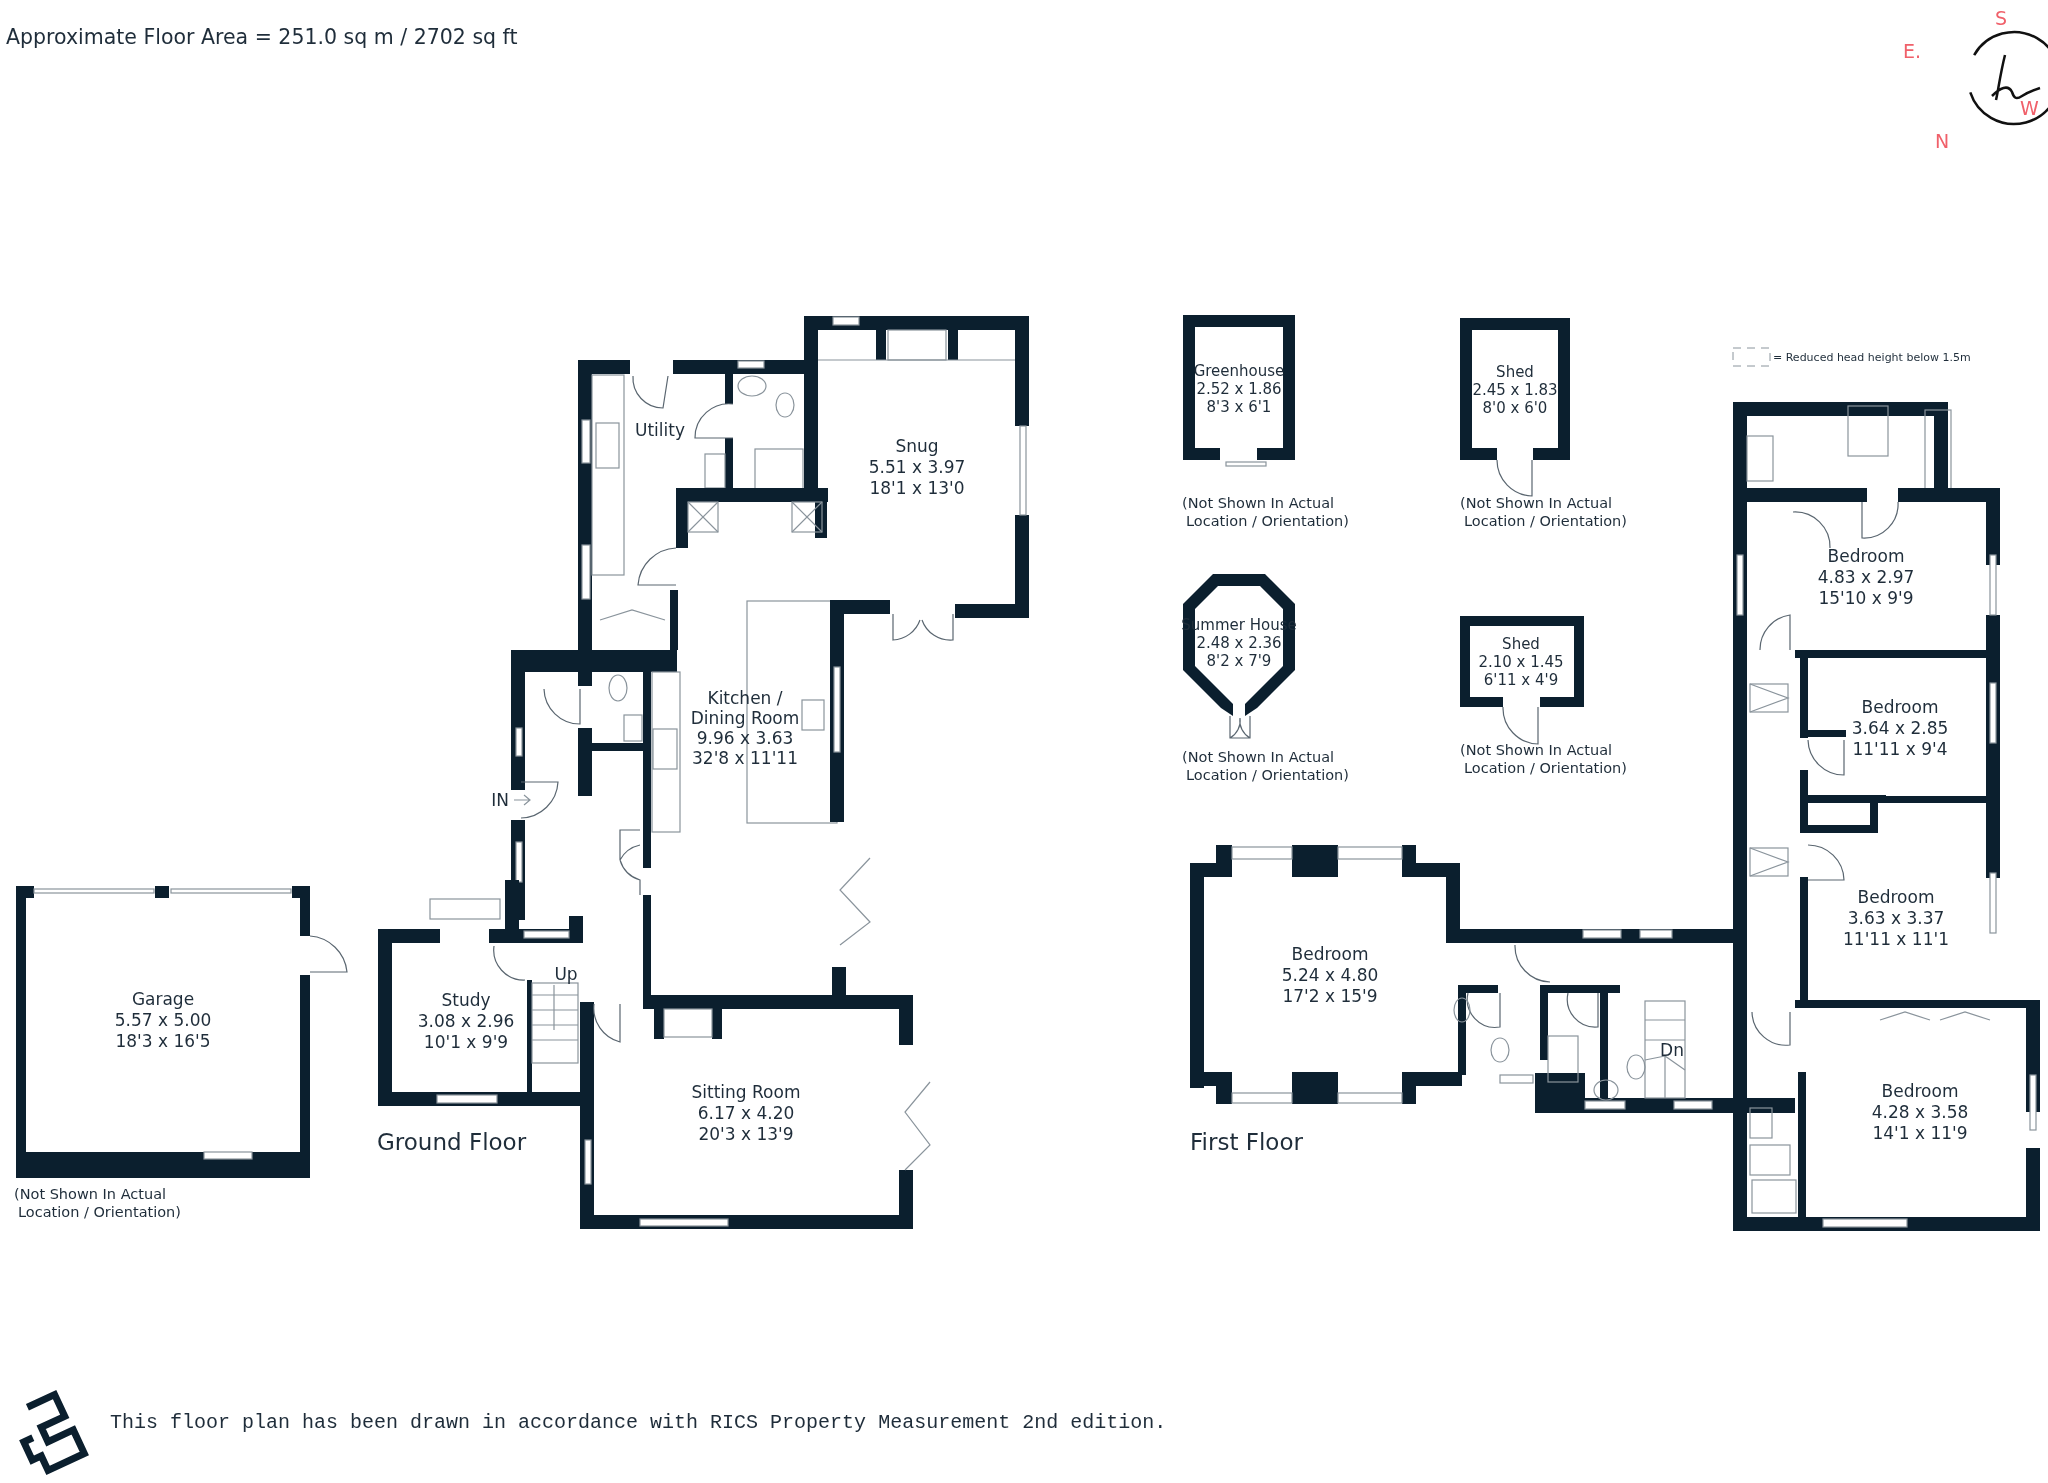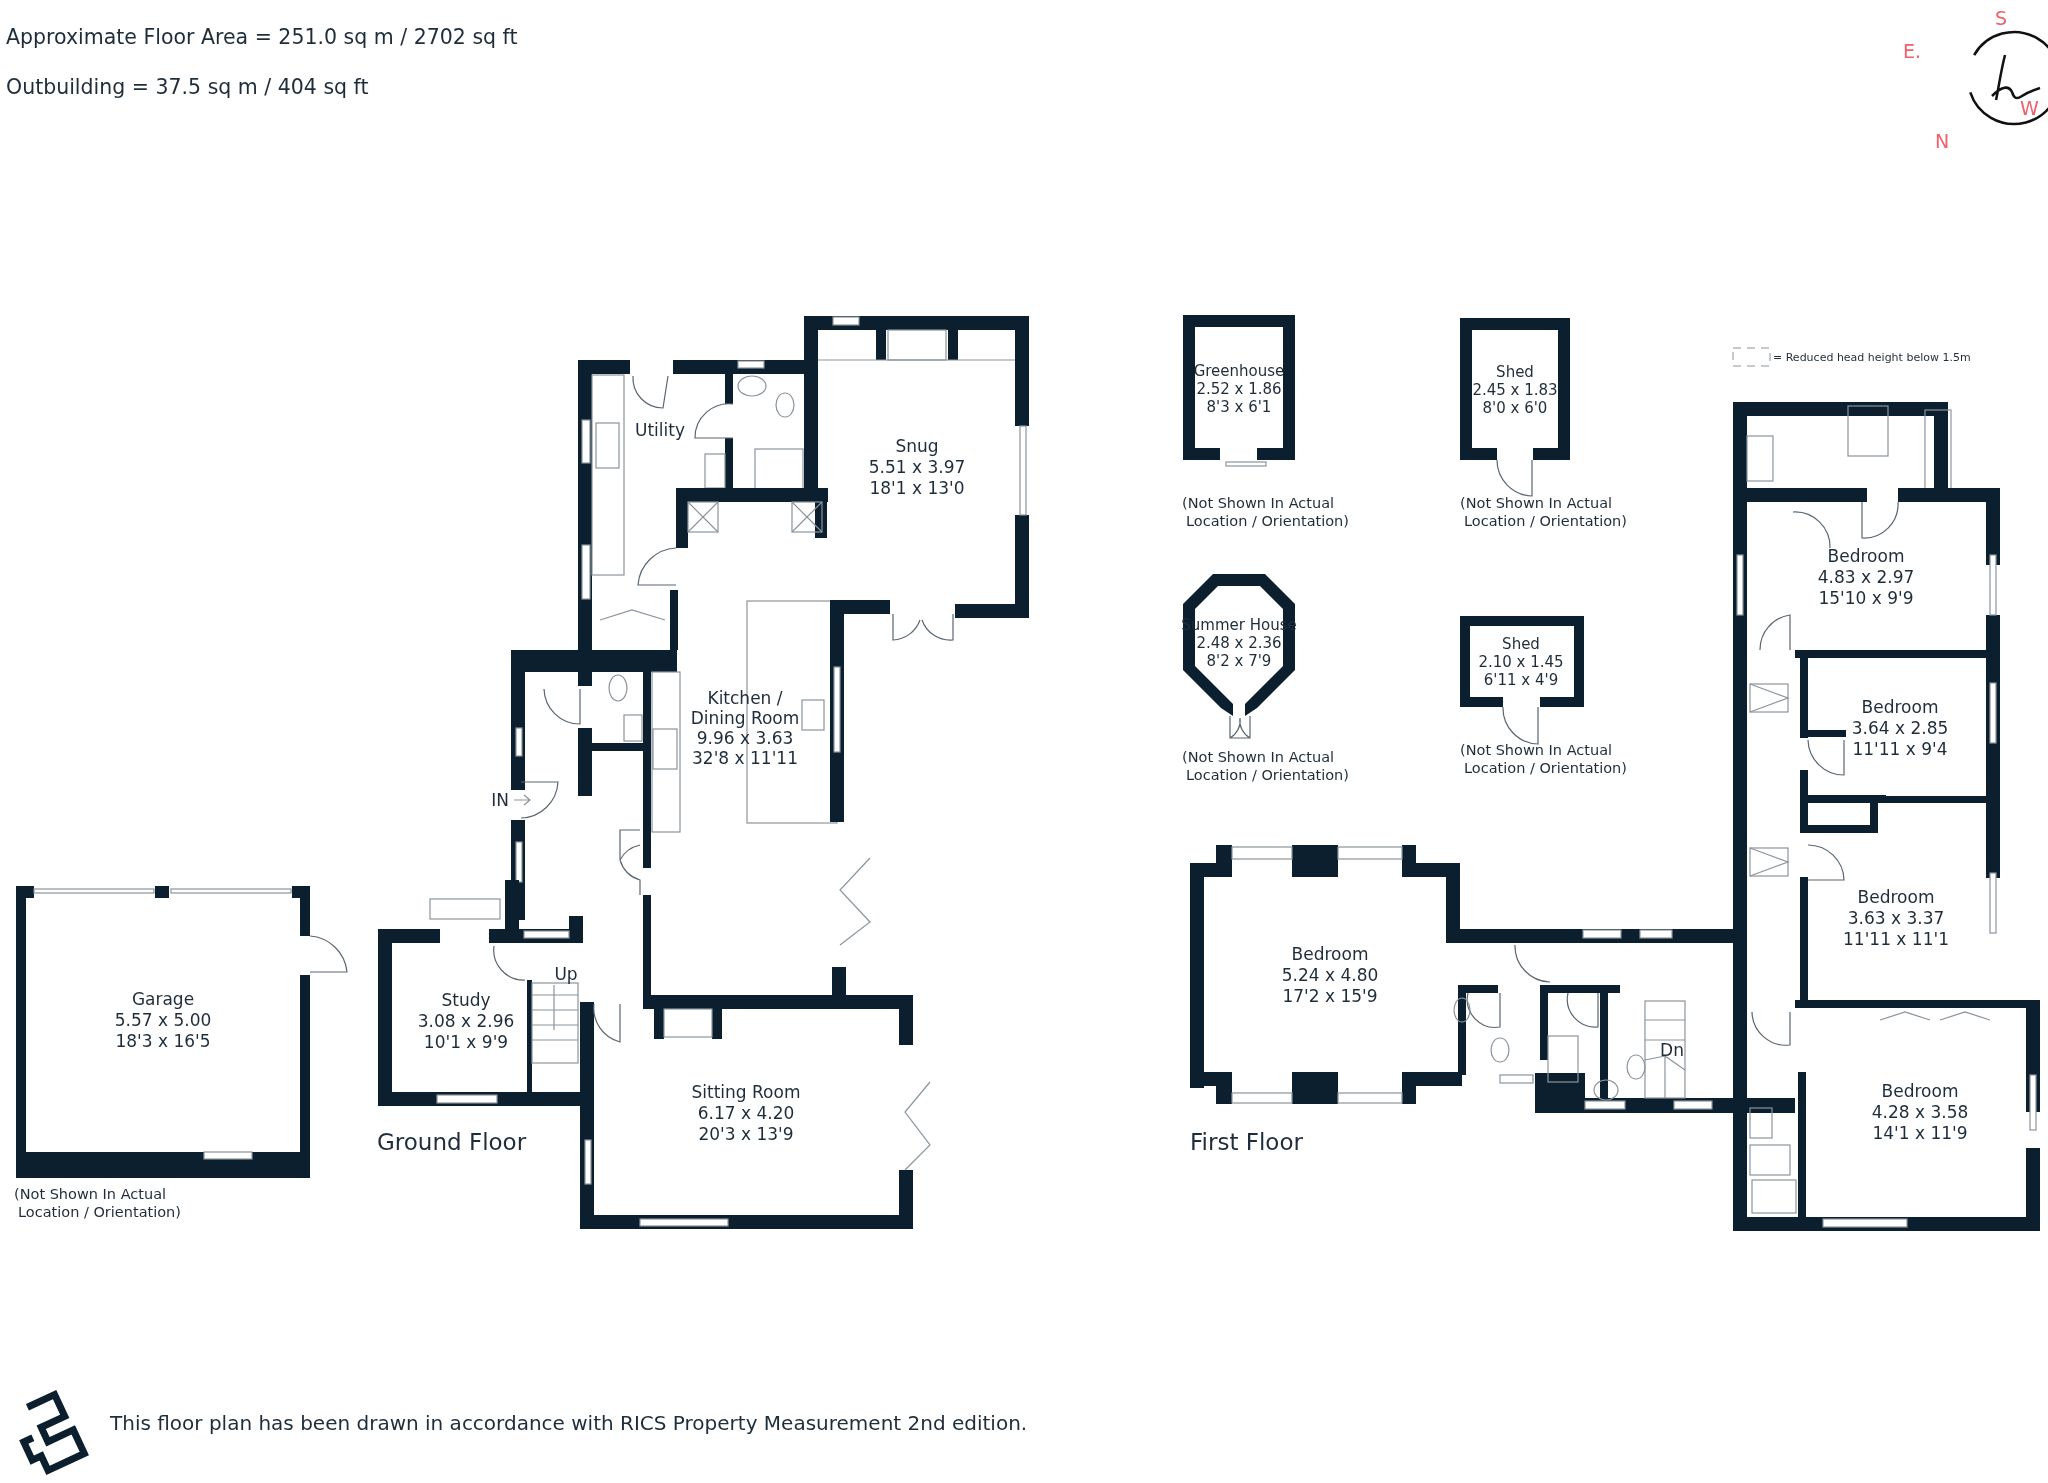--- a/index.html
+++ b/index.html
@@ -12,29 +12,28 @@
   .win { fill: #ffffff; stroke: #8a949c; stroke-width: 1.2; }
   .fix { fill: none; stroke: #8a949c; stroke-width: 1.2; }
   .door { fill: none; stroke: #5a6670; stroke-width: 1.2; }
   .rl { font-family: "DejaVu Sans", "Liberation Sans", sans-serif; fill: #1f2d3a; text-anchor: middle; }
   .room-name { font-size: 17px; }
   .room-dim { font-size: 17px; }
   .floor-label { font-family: "DejaVu Sans", "Liberation Sans", sans-serif; fill: #1f2d3a; font-size: 23px; }
   .note { font-family: "DejaVu Sans", "Liberation Sans", sans-serif; fill: #1f2d3a; font-size: 14.5px; }
   .legend-t { font-family: "DejaVu Sans", "Liberation Sans", sans-serif; fill: #1f2d3a; font-size: 11px; }
   .compass-l { font-family: "DejaVu Sans", "Liberation Sans", sans-serif; fill: #f0606a; font-size: 19px; }
-  .footer { position: absolute; left: 110px; top: 1405px; font-size: 20px; line-height: 36px; color: #1f2d3a; }
+  .footer { position: absolute; left: 110px; top: 1405px; font-size: 20px; line-height: 36px; color: #1f2d3a; font-family: Liberation Mono, monospace; }
   .footer div { white-space: nowrap; }
 </style>
 </head>
 <body>
 
 <div class="summary">
   <div>Approximate Floor Area = 251.0 sq m / 2702 sq ft</div>
-  <div>Outbuilding = 37.5 sq m / 404 sq ft</div>
 </div>
 
 <svg class="plan" width="2048" height="1483" viewBox="0 0 2048 1483" xmlns="http://www.w3.org/2000/svg">
 
   <g>
     <circle cx="2014" cy="78" r="46" fill="none" stroke="#111" stroke-width="2.5" stroke-dasharray="250 40" transform="rotate(-150 2014 78)"></circle>
     <path d="M2005 55 C2000 75 1998 92 1996 100 M1992 96 C2000 88 2008 84 2012 92 C2014 98 2016 100 2022 96 C2028 92 2034 90 2040 88" fill="none" stroke="#111" stroke-width="2.5"></path>
     <text class="compass-l" x="1995" y="25">S</text>
     <text class="compass-l" x="1903" y="58">E.</text>
     <text class="compass-l" x="2020" y="115">W</text>

